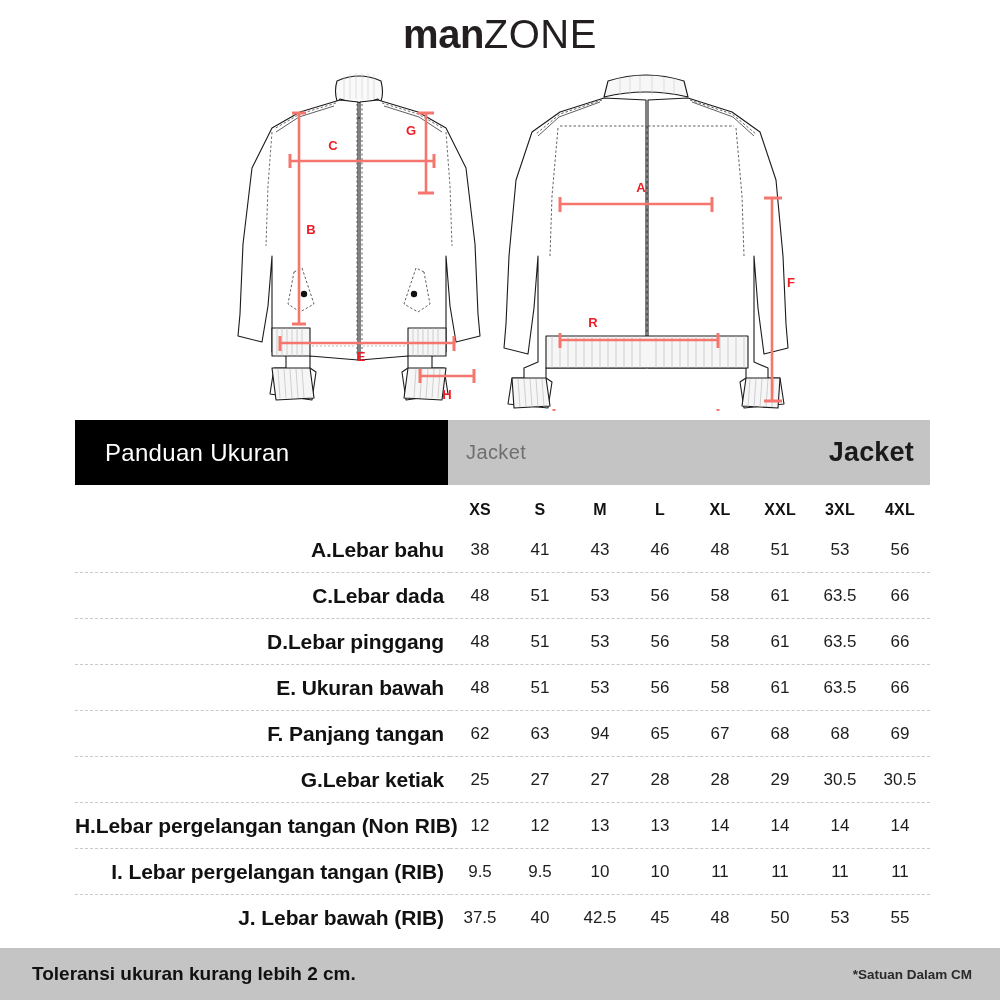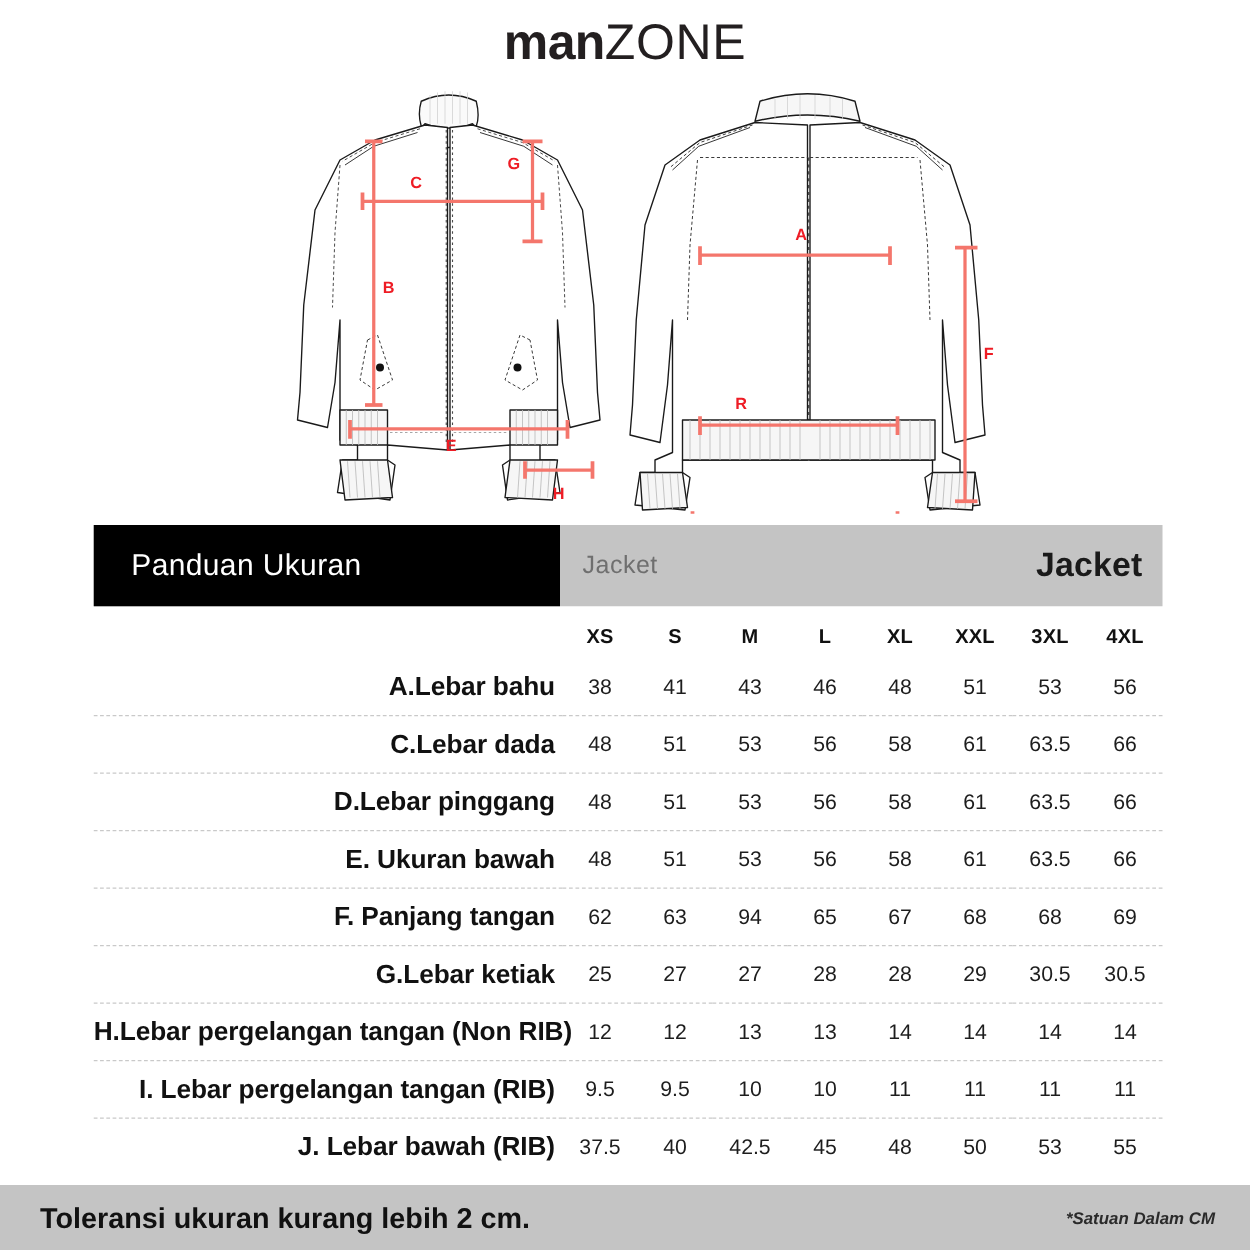--- a/index.html
+++ b/index.html
@@ -137,28 +137,27 @@
     bottom: 0;
     width: 1000px;
     height: 52px;
     background: #c4c4c4;
     display: flex;
     align-items: center;
     box-sizing: border-box;
     padding: 0 28px 0 32px;
   }
   .footer .f-left {
-    font-size: 23px;
+    font-size: 19px;
     font-weight: 700;
     color: #111;
     flex: 1;
   }
   .footer .f-right {
     font-size: 13.5px;
-    font-style: italic;
     font-weight: 700;
     color: #2a2a2a;
   }
 
   
   .mk { fill: #ee1c25; font-family: "Liberation Sans", sans-serif; font-size: 13px; font-weight: 700; }
 </style>
 </head>
 <body>
 

